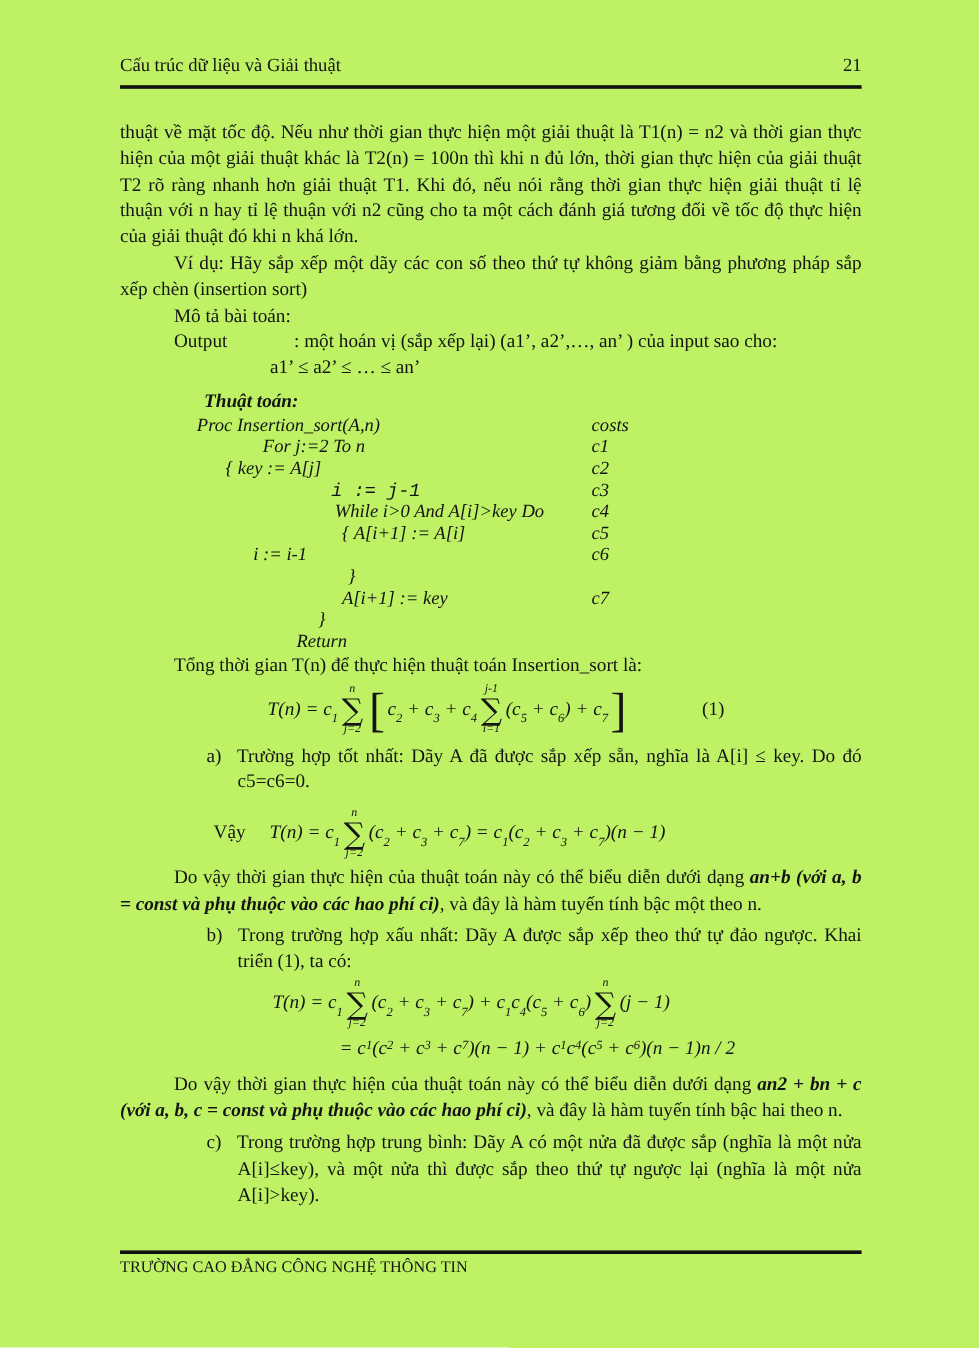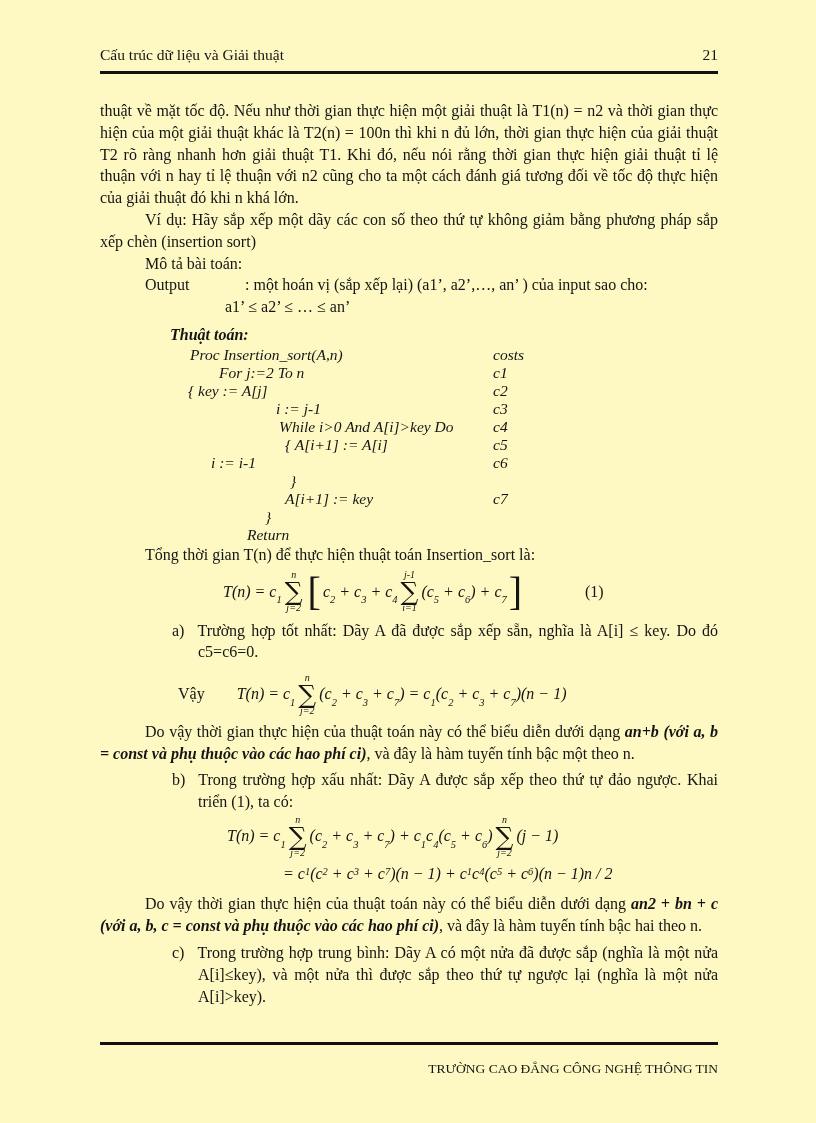--- a/index.html
+++ b/index.html
@@ -2,21 +2,21 @@
 <html><head>
 <meta charset="utf-8">
 <style>
   * { box-sizing: border-box; margin: 0; padding: 0; }
   html, body { background: #ffffff; }
   .page {
     position: relative;
     width: 816px;
     height: 1123px;
     margin: 0 auto;
-    background: #fef9c3;
+    background: #bef264;
     font-family: "Liberation Serif", "DejaVu Serif", serif;
     font-size: 16px;
     color: #141414;
     overflow: hidden;
   }
   
   .header {
     position: absolute;
     top: 46px; left: 100px; right: 98px;
     display: flex;
@@ -24,23 +24,22 @@
     align-items: flex-end;
     border-bottom: 3px solid #111;
     padding-bottom: 7px;
     font-size: 15.5px;
   }
   
   .footer {
     position: absolute;
     top: 1042px; left: 100px; right: 98px;
     border-top: 3px solid #111;
-    padding-top: 16px;
+    padding-top: 3px;
     font-size: 13.5px;
-    text-align: right;
   }
   
   .content {
     position: absolute;
     top: 74px; left: 100px; right: 98px;
     line-height: 21.8px;
   }
   .p-body { text-align: justify; }
   .p1 { margin-top: 26px; }
   .indent1 { text-indent: 45px; }
@@ -49,24 +48,24 @@
   .io-row .io-lbl { width: 100px; flex: 0 0 100px; }
   .constraint { margin-left: 125px; }
   .sec-head { margin-left: 70px; font-weight: bold; font-style: italic; }
   .algo-head { margin-top: 6px; }
   .cases-head { margin-top: 12px; }
 
   
   .code { position: relative; font-style: italic; line-height: 18px; font-size: 15.5px; }
   .code .row { position: relative; }
   .code .row .c { position: absolute; left: 393px; top: 0; }
-  .code .row:nth-child(1)  .t { margin-left: 90px; }
+  .code .row:nth-child(1)  .t { margin-left: 64px; }
   .code .row:nth-child(2)  .t { margin-left: 119px; }
   .code .row:nth-child(3)  .t { margin-left: 88px; }
-  .code .row:nth-child(4)  .t { margin-left: 176px; }
+  .code .row:nth-child(4)  .t { margin-left: 176px; font-family: Liberation Mono, monospace; }
   .code .row:nth-child(5)  .t { margin-left: 179px; }
   .code .row:nth-child(6)  .t { margin-left: 185px; }
   .code .row:nth-child(7)  .t { margin-left: 111px; }
   .code .row:nth-child(8)  .t { margin-left: 190px; }
   .code .row:nth-child(9)  .t { margin-left: 185px; }
   .code .row:nth-child(10) .t { margin-left: 165px; }
   .code .row:nth-child(11) .t { margin-left: 147px; }
 
   
   .math { font-style: italic; white-space: nowrap; display: inline-flex; align-items: center; }
@@ -75,21 +74,21 @@
   .math .sum { display: inline-flex; flex-direction: column; align-items: center; margin: 0 3px; }
   .math .sum .lim { font-size: 10px; line-height: 10px; white-space: pre; }
   .math .sum .sig { font-size: 25px; line-height: 23px; font-style: normal; font-family: "DejaVu Serif", serif; }
   .math .bigbr { font-size: 40px; font-style: normal; line-height: 38px; margin: 0 2px; font-weight: 300; }
 
   .eq1-row { position: relative; height: 52px; display: flex; align-items: center; }
   .eq1-row .math { margin-left: 123px; }
   .eq1-row .eq-label { position: absolute; left: 485px; font-style: normal; }
 
   .vay-row { margin-top: 10px; height: 42px; display: flex; align-items: center; }
-  .vay-row .vay { margin-left: 78px; margin-right: 32px; }
+  .vay-row .vay { margin-left: 78px; margin-right: 20px; }
 
   .eqb-row1 { height: 48px; display: flex; align-items: center; }
   .eqb-row1 .math { margin-left: 127px; }
   .eqb-row2 { height: 28px; display: flex; align-items: center; }
   .eqb-row2 .math { margin-left: 183px; }
 
   
   .li { padding-left: 98px; text-indent: -26px; text-align: justify; }
   .li .li-lbl { padding-right: 13px; }
   .li-a { margin-top: 2px; }

